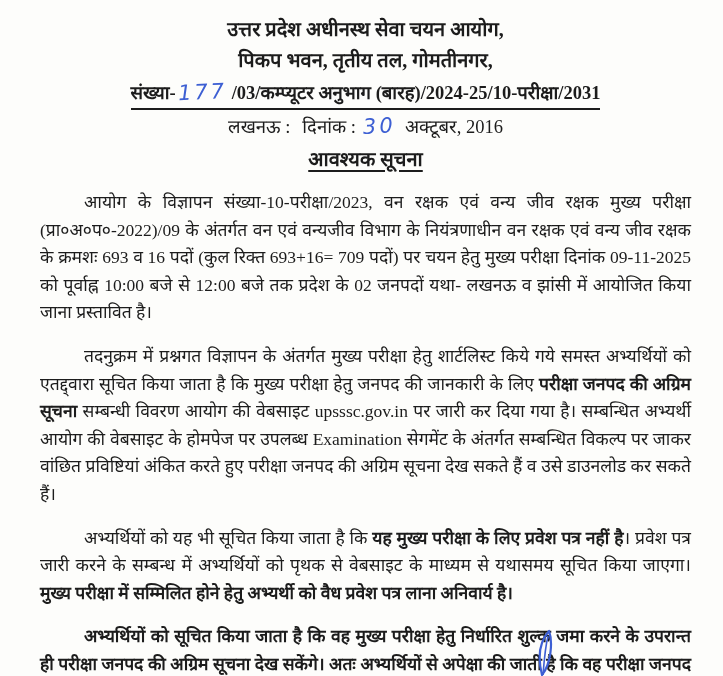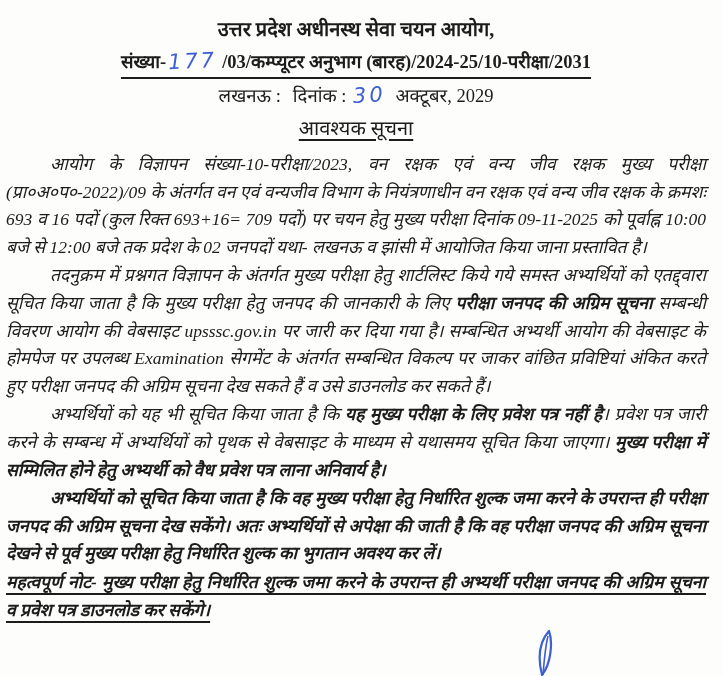--- a/index.html
+++ b/index.html
@@ -5,21 +5,21 @@
   html, body { margin: 0; padding: 0; background: #e9e9e9; }
   .page {
     position: relative;
     width: 723px;
     height: 676px;
     margin: 0 auto;
     background: #fdfdfb;
     color: #1c1c1c;
     font-family: "Liberation Serif", "DejaVu Serif", serif;
     box-sizing: border-box;
-    padding: 14px 16px 0 5px;
+    padding: 14px 16px 0 24px;
     overflow: hidden;
   }
   .bold { font-weight: bold; }
   .org-line {
     text-align: center;
     font-weight: bold;
     font-size: 20px;
     line-height: 31px;
   }
   .ref-line {
@@ -47,66 +47,67 @@
   }
   .date-line {
     text-align: center;
     font-size: 18.5px;
     line-height: 27px;
     margin-top: 3px;
   }
   .date-line .gap { display: inline-block; width: 12px; }
   .notice-title {
     text-align: center;
-    font-weight: normal;
+    font-weight: bold;
     font-size: 20px;
     line-height: 28px;
     margin-top: 4px;
     text-decoration: underline;
     text-underline-offset: 4px;
     text-decoration-thickness: 2px;
   }
   .doc-body {
     margin-top: 9px;
     font-size: 17.5px;
     line-height: 27.6px;
     text-align: justify;
   }
-  p.para { margin: 1px; font-style: italic; }
+  p.para { margin: 16px; }
   p.indent { text-indent: 44px; }
   p.note {
     font-weight: bold;
     text-decoration: underline;
     text-underline-offset: 5px;
     text-decoration-thickness: 1.5px;
   }
   .pen-mark {
     position: absolute;
     left: 534px;
     top: 629px;
   }
 </style>
 </head>
 <body>
 
 <div class="page">
 
   <header>
     <div class="org-line">उत्तर प्रदेश अधीनस्थ सेवा चयन आयोग,</div>
+    <div class="org-line">पिकप भवन, तृतीय तल, गोमतीनगर,</div>
 
     <div class="ref-line">
       <span class="ref-underline">
         <span>संख्या-</span><span class="handwritten">177</span><span>/03/कम्प्यूटर अनुभाग (बारह)/2024-25/10-परीक्षा/2031</span>
       </span>
     </div>
 
     <div class="date-line">
       <span>लखनऊ :</span><span class="gap"></span><span>दिनांक :</span>
       <span class="handwritten">30</span>
-      <span>अक्टूबर, 2029</span>
+      <span>अक्टूबर, 2016</span>
     </div>
 
     <div class="notice-title">आवश्यक सूचना</div>
   </header>
 
   <main class="doc-body">
     <p class="para indent">आयोग के विज्ञापन संख्या-10-परीक्षा/2023, वन रक्षक एवं वन्य जीव रक्षक मुख्य परीक्षा (प्रा०अ०प०-2022)/09 के अंतर्गत वन एवं वन्यजीव विभाग के नियंत्रणाधीन वन रक्षक एवं वन्य जीव रक्षक के क्रमशः 693 व 16 पदों (कुल रिक्त 693+16= 709 पदों) पर चयन हेतु मुख्य परीक्षा दिनांक 09-11-2025 को पूर्वाह्न 10:00 बजे से 12:00 बजे तक प्रदेश के 02 जनपदों यथा- लखनऊ व झांसी में आयोजित किया जाना प्रस्तावित है।</p>
 
     <p class="para indent"><span>तदनुक्रम में प्रश्नगत विज्ञापन के अंतर्गत मुख्य परीक्षा हेतु शार्टलिस्ट किये गये समस्त अभ्यर्थियों को एतद्द्वारा सूचित किया जाता है कि मुख्य परीक्षा हेतु जनपद की जानकारी के लिए </span><span class="bold">परीक्षा जनपद की अग्रिम सूचना</span><span> सम्बन्धी विवरण आयोग की वेबसाइट upsssc.gov.in पर जारी कर दिया गया है। सम्बन्धित अभ्यर्थी आयोग की वेबसाइट के होमपेज पर उपलब्ध Examination सेगमेंट के अंतर्गत सम्बन्धित विकल्प पर जाकर वांछित प्रविष्टियां अंकित करते हुए परीक्षा जनपद की अग्रिम सूचना देख सकते हैं व उसे डाउनलोड कर सकते हैं।</span></p>
 

